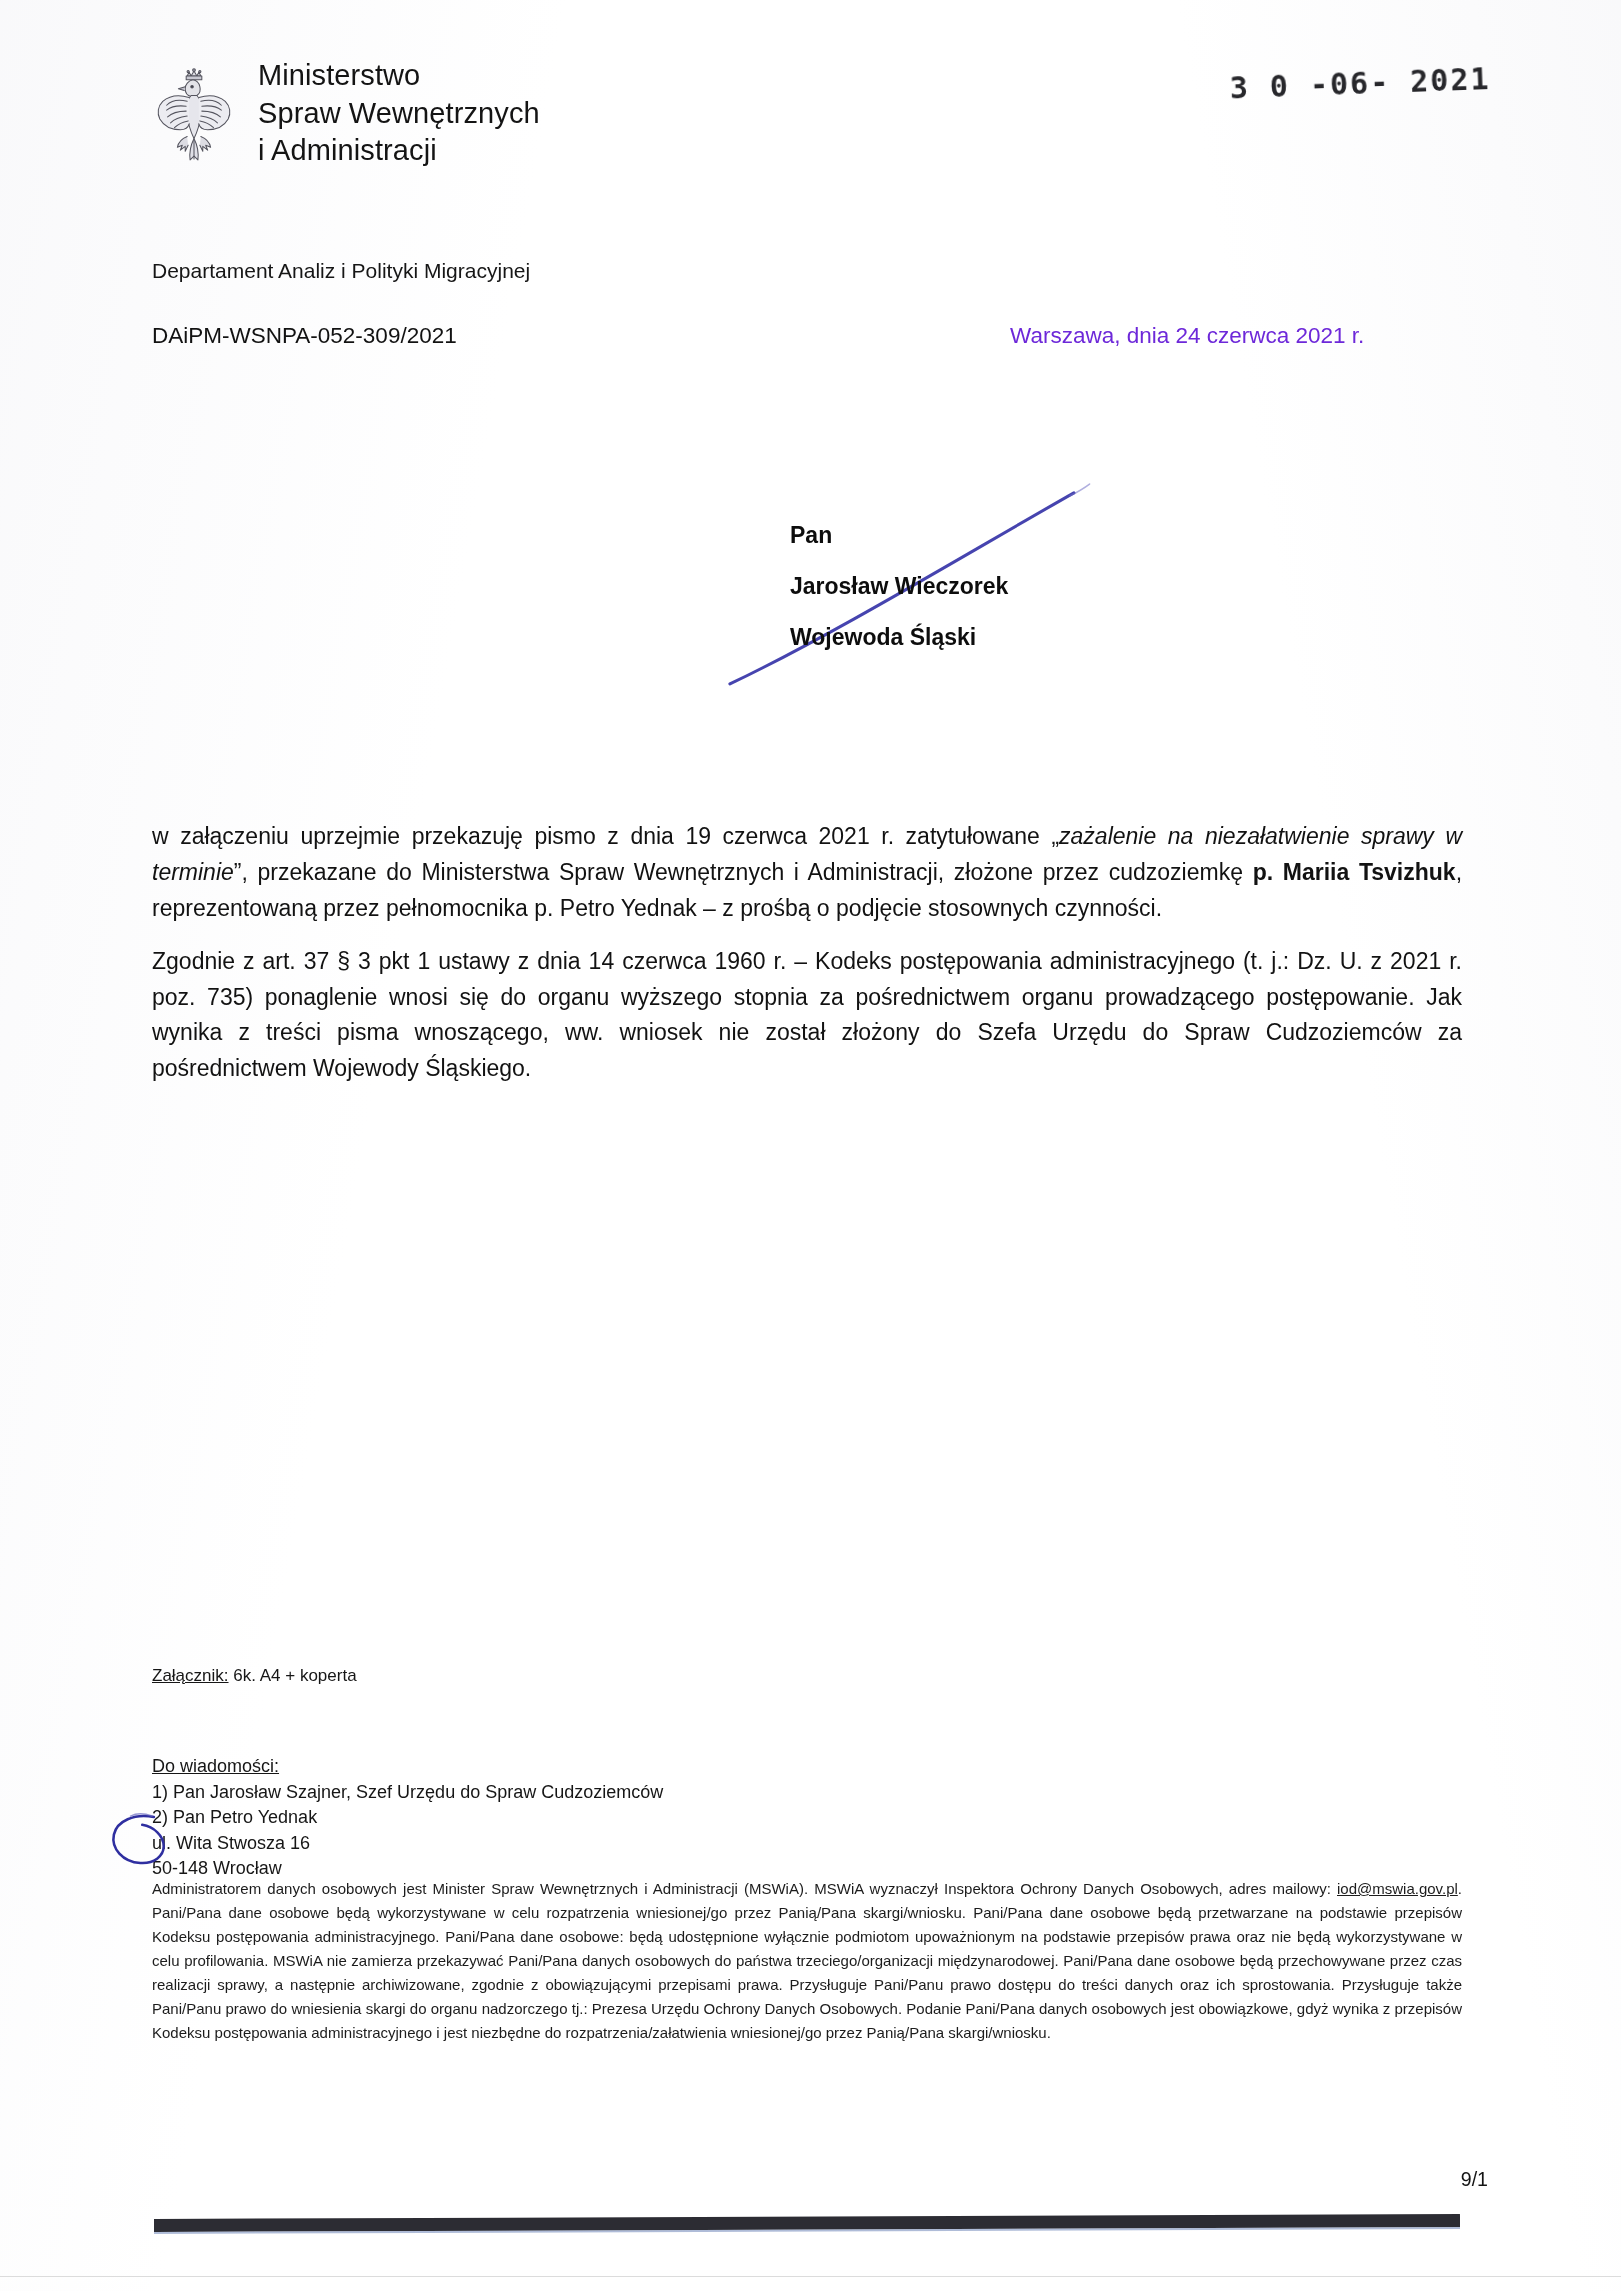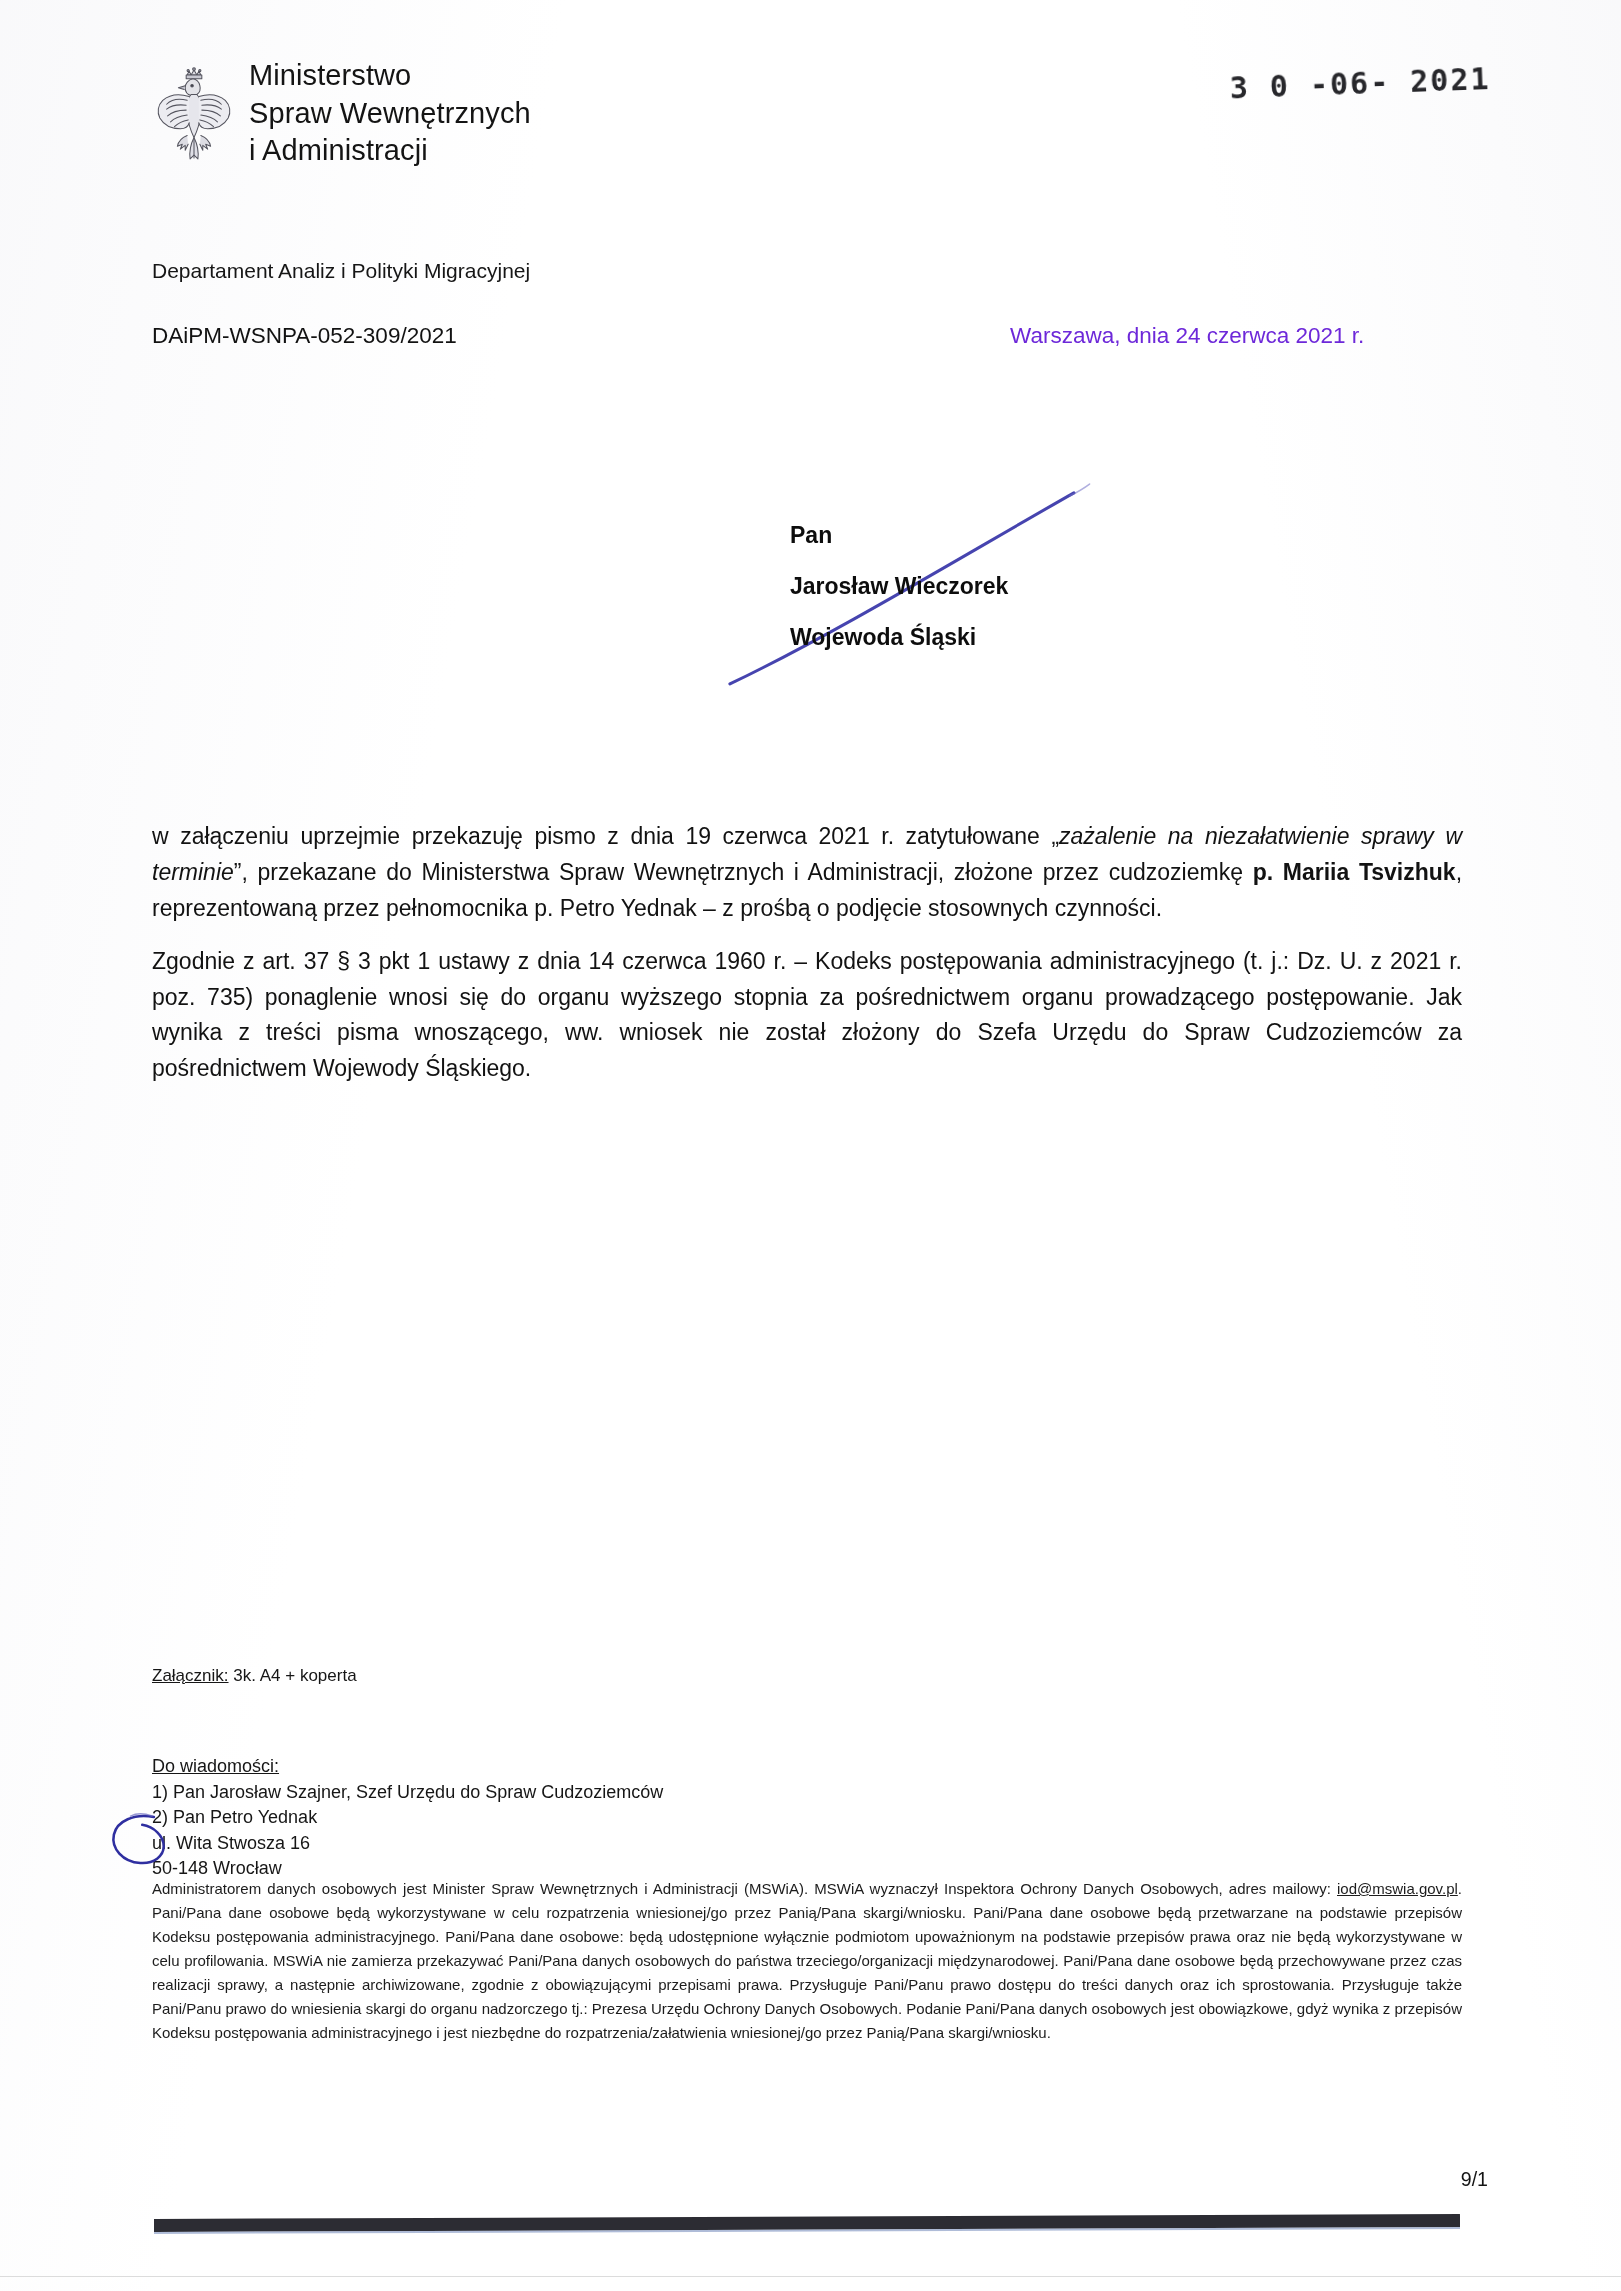--- a/index.html
+++ b/index.html
@@ -30,22 +30,22 @@
     z-index: 0;
   }
   .layer { position: relative; z-index: 1; }
 
   
   #letterhead {
     position: absolute;
     left: 152px;
     top: 57px;
     display: flex;
-    align-items: center;
-    gap: 13px;
+    align-items: flex-end;
+    gap: 22px;
   }
   #eagle {
     width: 84px;
     height: 108px;
     flex: none;
     margin-top: 2px;
   }
   #ministry-name {
     font-size: 29px;
     line-height: 1.30;
@@ -299,21 +299,21 @@
   </div>
 
   <div id="body-text" class="layer">
     <p><span>w załączeniu uprzejmie przekazuję pismo z dnia 19 czerwca 2021 r. zatytułowane „</span><i>zażalenie na niezałatwienie sprawy w terminie</i><span>”, przekazane do Ministerstwa Spraw Wewnętrznych i Administracji, złożone przez cudzoziemkę </span><b>p. Mariia Tsvizhuk</b><span>, reprezentowaną przez pełnomocnika p. Petro Yednak – z prośbą o podjęcie stosownych czynności.</span></p>
     <p>Zgodnie z art. 37 § 3 pkt 1 ustawy z dnia 14 czerwca 1960 r. – Kodeks postępowania administracyjnego (t. j.: Dz. U. z 2021 r. poz. 735) ponaglenie wnosi się do organu wyższego stopnia za pośrednictwem organu prowadzącego postępowanie. Jak wynika z treści pisma wnoszącego, ww. wniosek nie został złożony do Szefa Urzędu do Spraw Cudzoziemców za pośrednictwem Wojewody Śląskiego.</p>
   </div>
 
 
   <div id="attachment" class="layer">
     <span class="lbl">Załącznik:</span>
-    <span>3k. A4 + koperta</span>
+    <span>6k. A4 + koperta</span>
   </div>
 
   <div id="cc-block" class="layer">
     <svg id="circle-mark" viewBox="0 0 86 58" aria-hidden="true">
       <path d="M46 6 C26 2 8 10 5 24 C2 38 14 52 32 53 C46 54 56 46 56 36 C56 25 46 16 34 14" fill="none" stroke="#2f2fa0" stroke-width="2.6" stroke-linecap="round"></path>
       <path d="M44 5 C36 2 28 2 22 5" fill="none" stroke="#6b6bc0" stroke-width="1.5" stroke-linecap="round" opacity=".7"></path>
     </svg>
     <div class="lbl">Do wiadomości:</div>
     <div>1) Pan Jarosław Szajner, Szef Urzędu do Spraw Cudzoziemców</div>
     <div>2) Pan Petro Yednak</div>

